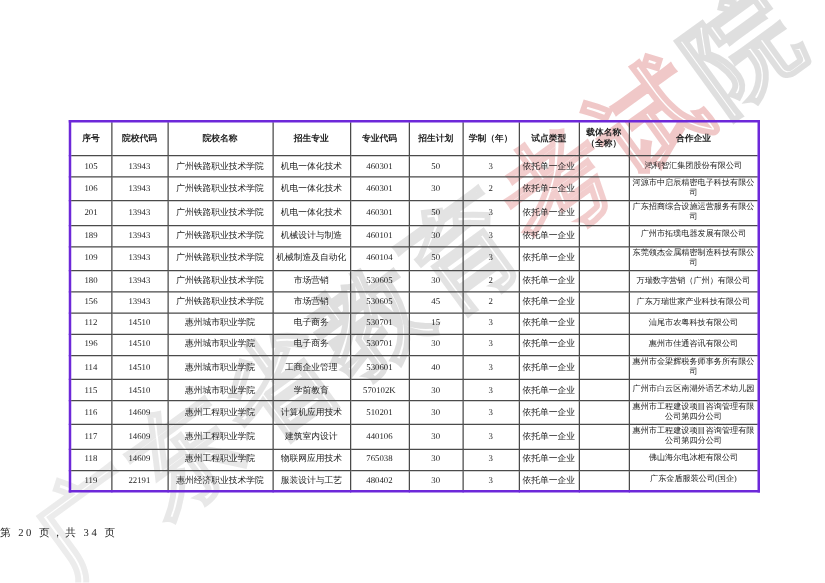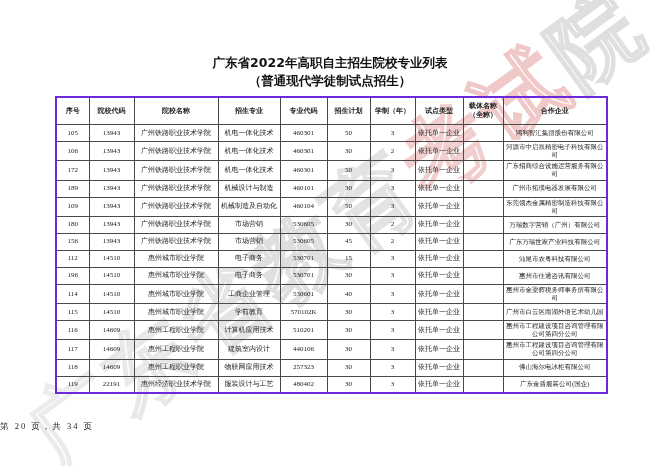--- a/index.html
+++ b/index.html
@@ -44,24 +44,20 @@
     font-family:"Liberation Serif", serif;
   }
 </style>
 </head>
 <body>
 
 <div class="page">
 
   <div class="watermark"><span style="-webkit-text-stroke: 2px rgb(220, 220, 220);">广</span><span style="-webkit-text-stroke: 2px rgb(214, 214, 214);">东</span><span style="-webkit-text-stroke: 2px rgb(207, 207, 207);">省</span><span style="-webkit-text-stroke: 2px rgb(198, 198, 198);">教</span><span style="-webkit-text-stroke: 2px rgb(205, 205, 205);">育</span><span style="-webkit-text-stroke: 2px rgb(232, 166, 166);">考</span><span style="-webkit-text-stroke: 2px rgb(228, 156, 156);">试</span><span style="-webkit-text-stroke: 2px rgb(198, 198, 198);">院</span></div>
 
-  <div class="title">
-    <div>广东省2022年高职自主招生院校专业列表</div>
-    <div>（普通现代学徒制试点招生）</div>
-  </div>
 
   <table class="majors">
     <colgroup>
       <col style="width:33px">
         <col style="width:45px">
         <col style="width:84px">
       <col style="width:62px">
         <col style="width:47px">
         <col style="width:43px">
       <col style="width:45px">
@@ -102,21 +98,21 @@
           <td>广州铁路职业技术学院</td>
           <td>机电一体化技术</td>
           <td>460301</td>
           <td>30</td>
           <td>2</td>
           <td>依托单一企业</td>
           <td></td>
           <td>河源市中启辰精密电子科技有限公司</td>
         </tr>
         <tr>
-          <td>172</td>
+          <td>201</td>
           <td>13943</td>
           <td>广州铁路职业技术学院</td>
           <td>机电一体化技术</td>
           <td>460301</td>
           <td>50</td>
           <td>3</td>
           <td>依托单一企业</td>
           <td></td>
           <td>广东招商综合设施运营服务有限公司</td>
         </tr>
@@ -238,21 +234,21 @@
           <td>3</td>
           <td>依托单一企业</td>
           <td></td>
           <td>惠州市工程建设项目咨询管理有限公司第四分公司</td>
         </tr>
         <tr>
           <td>118</td>
           <td>14609</td>
           <td>惠州工程职业学院</td>
           <td>物联网应用技术</td>
-          <td>257323</td>
+          <td>765038</td>
           <td>30</td>
           <td>3</td>
           <td>依托单一企业</td>
           <td></td>
           <td>佛山海尔电冰柜有限公司</td>
         </tr>
         <tr>
           <td>119</td>
           <td>22191</td>
           <td>惠州经济职业技术学院</td>

